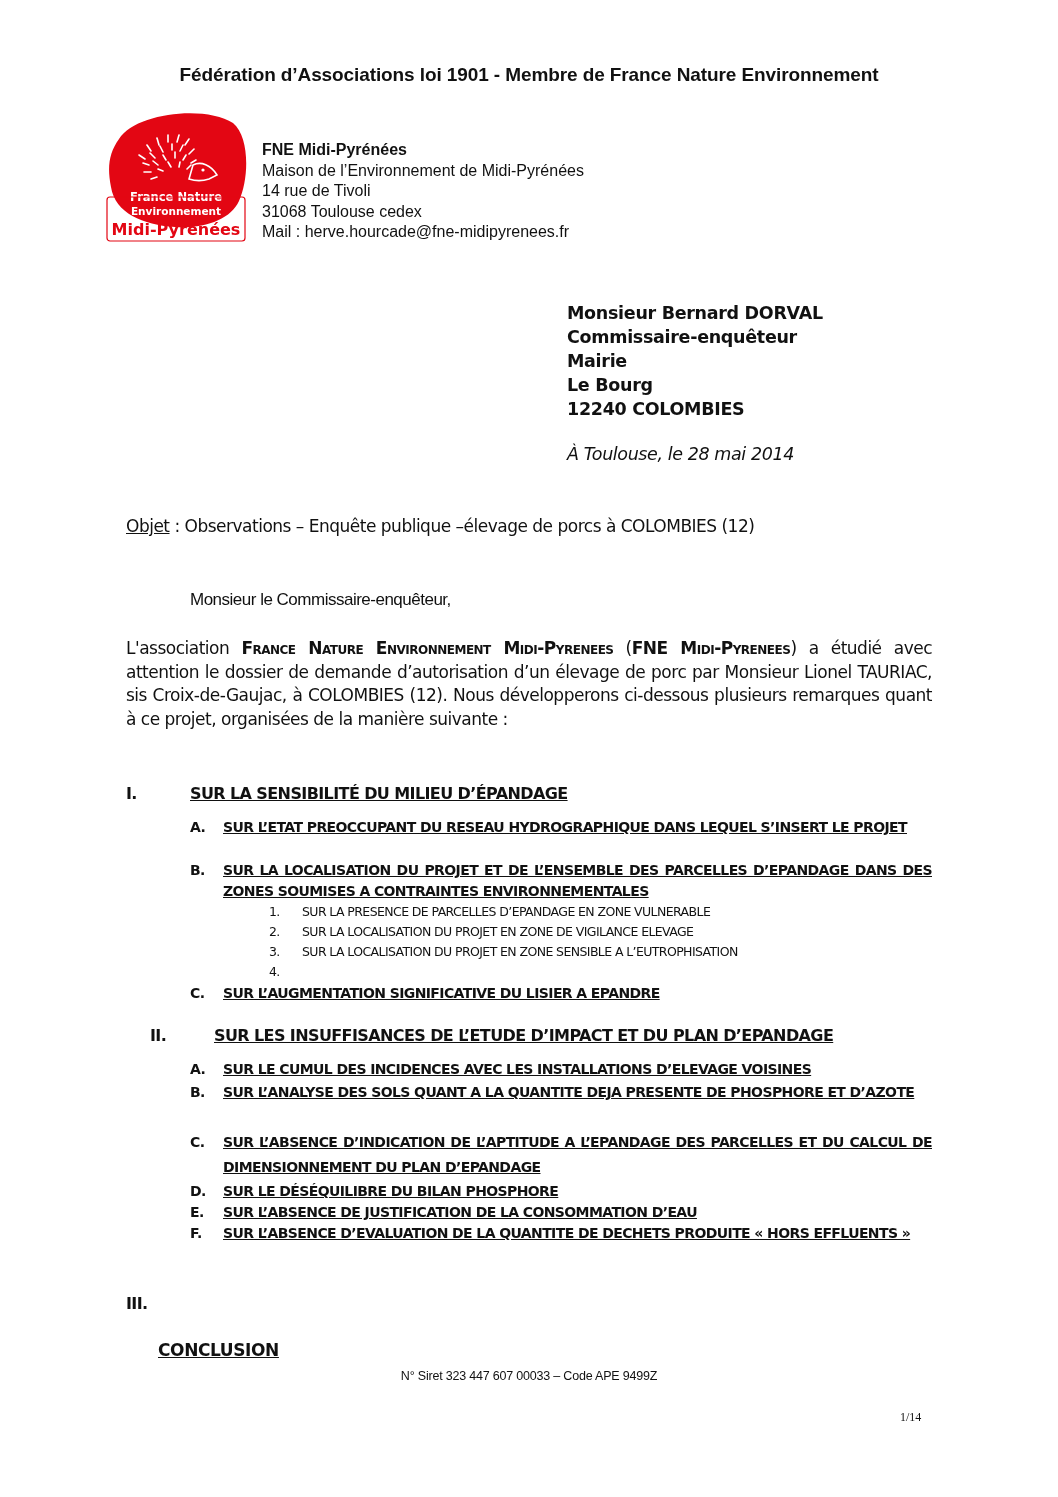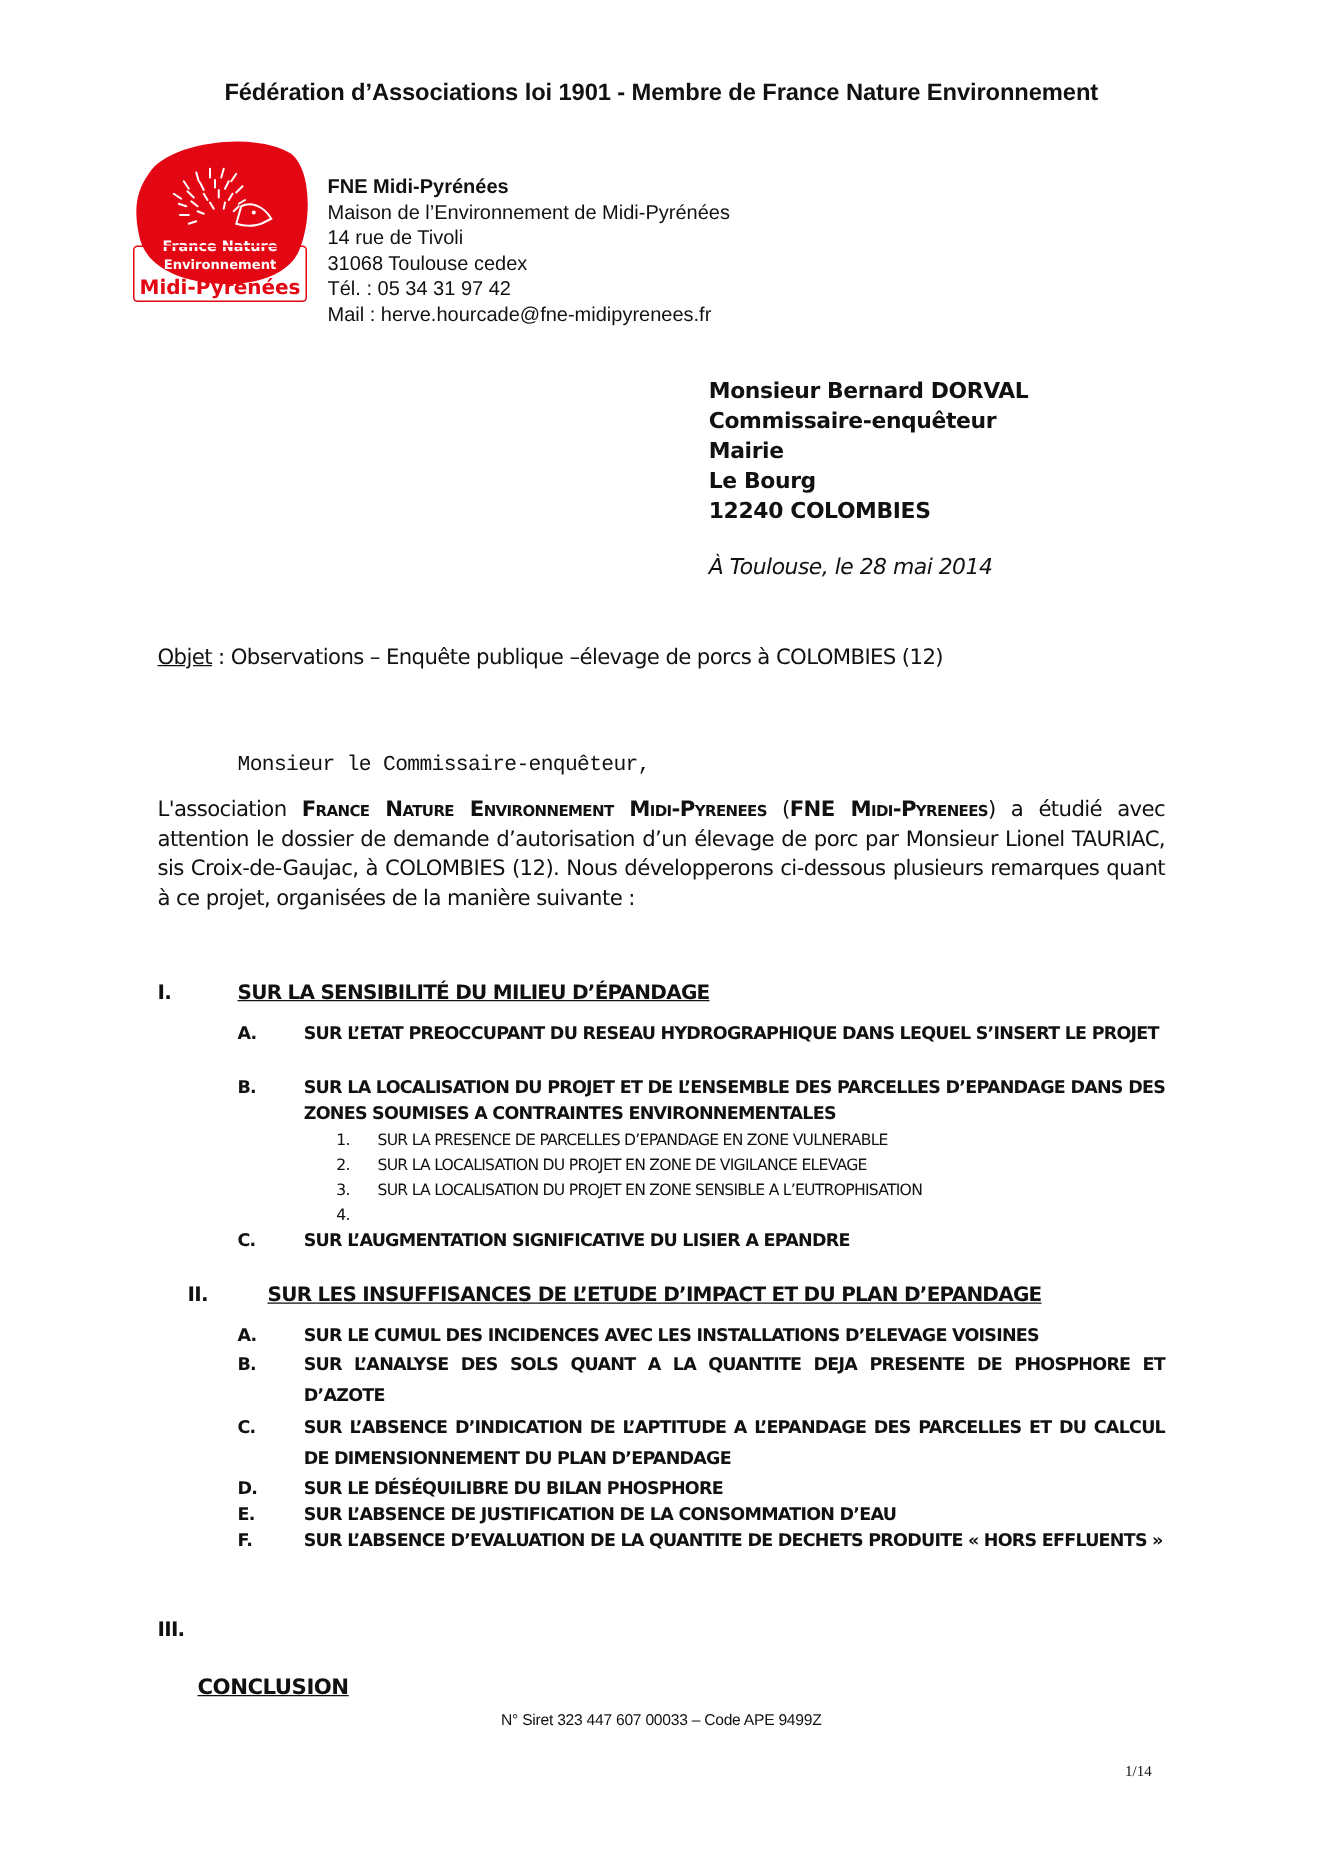--- a/index.html
+++ b/index.html
@@ -6,29 +6,29 @@
   body { width: 1058px; height: 1497px; position: relative; overflow: hidden; color: #111; }
   .abs { position: absolute; }
   .hdr-title { left: 0; width: 1058px; top: 64px; text-align: center; font-family: "Liberation Sans", sans-serif; font-weight: bold; font-size: 19px; letter-spacing: -0.1px; }
   .logo { left: 105px; top: 109px; width: 142px; height: 134px; }
   .org { left: 262px; top: 116px; font-family: "Liberation Sans", sans-serif; font-size: 16px; line-height: 20.5px; margin-top: 24px; }
   .org .name { font-weight: bold; }
   .recipient { left: 567px; top: 301px; font-family: "DejaVu Sans", sans-serif; font-weight: bold; font-size: 17.5px; line-height: 24px; letter-spacing: -0.3px; }
   .date { left: 567px; top: 444px; font-family: "DejaVu Sans", sans-serif; font-style: italic; font-size: 17.5px; letter-spacing: -0.4px; font-weight: 300; }
   .objet { left: 126px; top: 516px; font-family: "DejaVu Sans", sans-serif; font-size: 17px; letter-spacing: -0.5px; }
   .objet .u { text-decoration: underline; }
-  .salut { left: 190px; top: 590px; font-family: Liberation Mono, monospace; font-size: 17px; letter-spacing: -0.5px; margin-top: 13px; }
+  .salut { left: 190px; top: 590px; font-family: Liberation Sans, sans-serif; font-size: 17px; letter-spacing: -0.5px; }
   .intro { left: 126px; top: 637px; width: 806px; font-family: "DejaVu Sans", sans-serif; font-size: 17px; line-height: 23.5px; text-align: justify; letter-spacing: -0.5px; }
   .intro b { font-variant: small-caps; font-weight: bold; }
   .sec { font-family: "DejaVu Sans", sans-serif; font-weight: bold; font-size: 16px; letter-spacing: -0.6px; }
   .sec .num { position: absolute; left: 0; }
   .sec .ttl { position: absolute; left: 64px; text-decoration: underline; white-space: nowrap; }
   .sub { font-family: "DejaVu Sans", sans-serif; font-weight: bold; font-size: 14px; letter-spacing: -0.6px; line-height: 21px; width: 742px; }
   .sub .lt { position: absolute; left: 0; }
-  .sub .tx { margin-left: 53px; display: block; text-align: justify; }
+  .sub .tx { margin-left: 33px; display: block; text-align: justify; text-decoration: underline; }
   .subsub { font-family: "DejaVu Sans", sans-serif; font-size: 12.5px; letter-spacing: -0.6px; line-height: 20px; }
   .subsub .n { position: absolute; left: 0; }
   .subsub .t { position: absolute; left: 33px; white-space: nowrap; }
   .concl { left: 158px; top: 1340px; font-family: "DejaVu Sans", sans-serif; font-weight: bold; font-size: 17px; text-decoration: underline; letter-spacing: -0.4px; }
   .footer { left: 0; width: 1058px; top: 1368px; text-align: center; font-family: "Liberation Sans", sans-serif; font-size: 12.5px; line-height: 16px; letter-spacing: -0.2px; }
   .pagenum { left: 900px; top: 1410px; font-family: "Liberation Serif", serif; font-size: 12px; }
 </style>
 </head>
 <body>
 
@@ -69,21 +69,20 @@
     <rect x="2" y="88" width="138" height="44" rx="3" fill="none" stroke="#e30613" stroke-width="1.2"></rect>
     <text x="71" y="126" text-anchor="middle" fill="#e30613" font-family="DejaVu Sans, sans-serif" font-weight="bold" font-size="16">Midi-Pyrénées</text>
   </svg>
 </div>
 
 <div class="abs org">
   <div class="name">FNE Midi-Pyrénées</div>
   <div>Maison de l’Environnement de Midi-Pyrénées</div>
   <div>14 rue de Tivoli</div>
   <div>31068 Toulouse cedex</div>
-  <div>Tél. : 05 34 31 97 42</div>
   <div>Mail : herve.hourcade@fne-midipyrenees.fr</div>
 </div>
 
 <div class="abs recipient">
   <div>Monsieur Bernard DORVAL</div>
   <div>Commissaire-enquêteur</div>
   <div>Mairie</div>
   <div>Le Bourg</div>
   <div>12240 COLOMBIES</div>
 </div>

